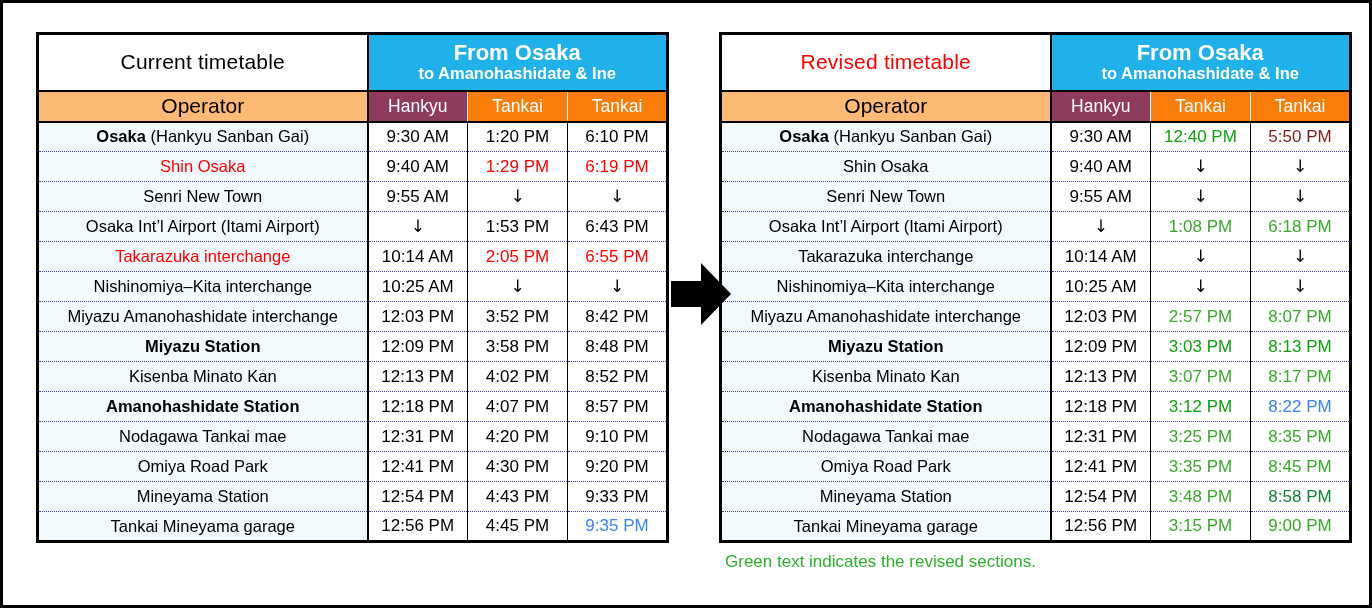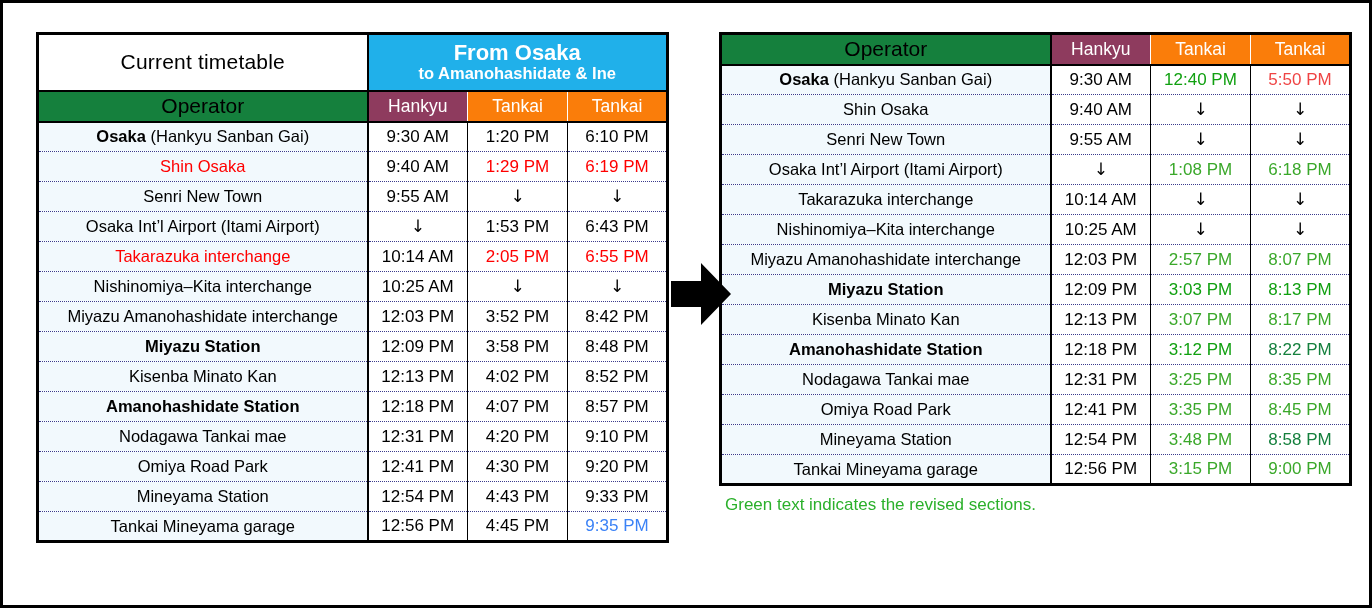--- a/index.html
+++ b/index.html
@@ -87,21 +87,21 @@
     font-weight: bold;
   }
 
   
   tr.row-oper td { height: 31px; }
   .cell-oper {
     border-right: 2px solid #000000;
     border-bottom: 2px solid #000000;
     font-size: 21px;
     font-weight: bold;
-    background: #15803d;
+    background: #fdba74;
   }
   .cell-op {
     color: #ffffff;
     font-size: 17.5px;
     font-weight: bold;
     border-bottom: 2px solid #000000;
     border-left: 1px solid #ffffff;
   }
 
   
@@ -268,31 +268,38 @@
 
     <div class="panel panel-right">
       <table class="tt">
         <colgroup>
           <col class="c-name">
             <col class="c-time">
             <col class="c-time">
             <col class="c-time">
         </colgroup>
         <tbody>
+            <tr class="row-title">
+              <td class="cell-title" style="color: rgb(255, 0, 0);">Revised timetable</td>
+              <td class="cell-dest" colspan="3" style="background: rgb(32, 176, 234);">
+                <span class="dest-line1">From Osaka</span>
+                <span class="dest-line2">to Amanohashidate &amp; Ine</span>
+              </td>
+            </tr>
             <tr class="row-oper">
               <td class="cell-oper">Operator</td>
               <td class="cell-op" style="background: rgb(142, 59, 94);">Hankyu</td>
               <td class="cell-op" style="background: rgb(250, 125, 10);">Tankai</td>
               <td class="cell-op" style="background: rgb(250, 125, 10);">Tankai</td>
             </tr>
             <tr class="row-data">
               <td class="cell-station" style="color: rgb(0, 0, 0);"><span class="st-main">Osaka</span><span class="st-sub"> (Hankyu Sanban Gai)</span></td>
               <td class="cell-time b" style="color: rgb(0, 0, 0);">9:30 AM</td>
               <td class="cell-time b" style="color: rgb(16, 160, 16);">12:40 PM</td>
-              <td class="cell-time b" style="color: #ef4444;">5:50 PM</td>
+              <td class="cell-time b" style="color: #7f1d1d;">5:50 PM</td>
             </tr>
             <tr class="row-data">
               <td class="cell-station" style="color: rgb(0, 0, 0);"><span class="st-sub">Shin Osaka</span></td>
               <td class="cell-time" style="color: rgb(0, 0, 0);">9:40 AM</td>
               <td class="cell-time" style="color: rgb(0, 0, 0);"><span class="arrow-glyph">↓</span></td>
               <td class="cell-time" style="color: rgb(0, 0, 0);"><span class="arrow-glyph">↓</span></td>
             </tr>
             <tr class="row-data">
               <td class="cell-station" style="color: rgb(0, 0, 0);"><span class="st-sub">Senri New Town</span></td>
               <td class="cell-time" style="color: rgb(0, 0, 0);">9:55 AM</td>
@@ -332,21 +339,21 @@
             <tr class="row-data">
               <td class="cell-station" style="color: rgb(0, 0, 0);"><span class="st-sub">Kisenba Minato Kan</span></td>
               <td class="cell-time" style="color: rgb(0, 0, 0);">12:13 PM</td>
               <td class="cell-time" style="color: rgb(58, 168, 42);">3:07 PM</td>
               <td class="cell-time" style="color: rgb(58, 168, 42);">8:17 PM</td>
             </tr>
             <tr class="row-data">
               <td class="cell-station" style="color: rgb(0, 0, 0);"><span class="st-main">Amanohashidate Station</span></td>
               <td class="cell-time b" style="color: rgb(0, 0, 0);">12:18 PM</td>
               <td class="cell-time b" style="color: rgb(16, 160, 16);">3:12 PM</td>
-              <td class="cell-time b" style="color: #15803d;">8:22 PM</td>
+              <td class="cell-time b" style="color: #3b82f6;">8:22 PM</td>
             </tr>
             <tr class="row-data">
               <td class="cell-station" style="color: rgb(0, 0, 0);"><span class="st-sub">Nodagawa Tankai mae</span></td>
               <td class="cell-time" style="color: rgb(0, 0, 0);">12:31 PM</td>
               <td class="cell-time" style="color: rgb(58, 168, 42);">3:25 PM</td>
               <td class="cell-time" style="color: rgb(58, 168, 42);">8:35 PM</td>
             </tr>
             <tr class="row-data">
               <td class="cell-station" style="color: rgb(0, 0, 0);"><span class="st-sub">Omiya Road Park</span></td>
               <td class="cell-time" style="color: rgb(0, 0, 0);">12:41 PM</td>

